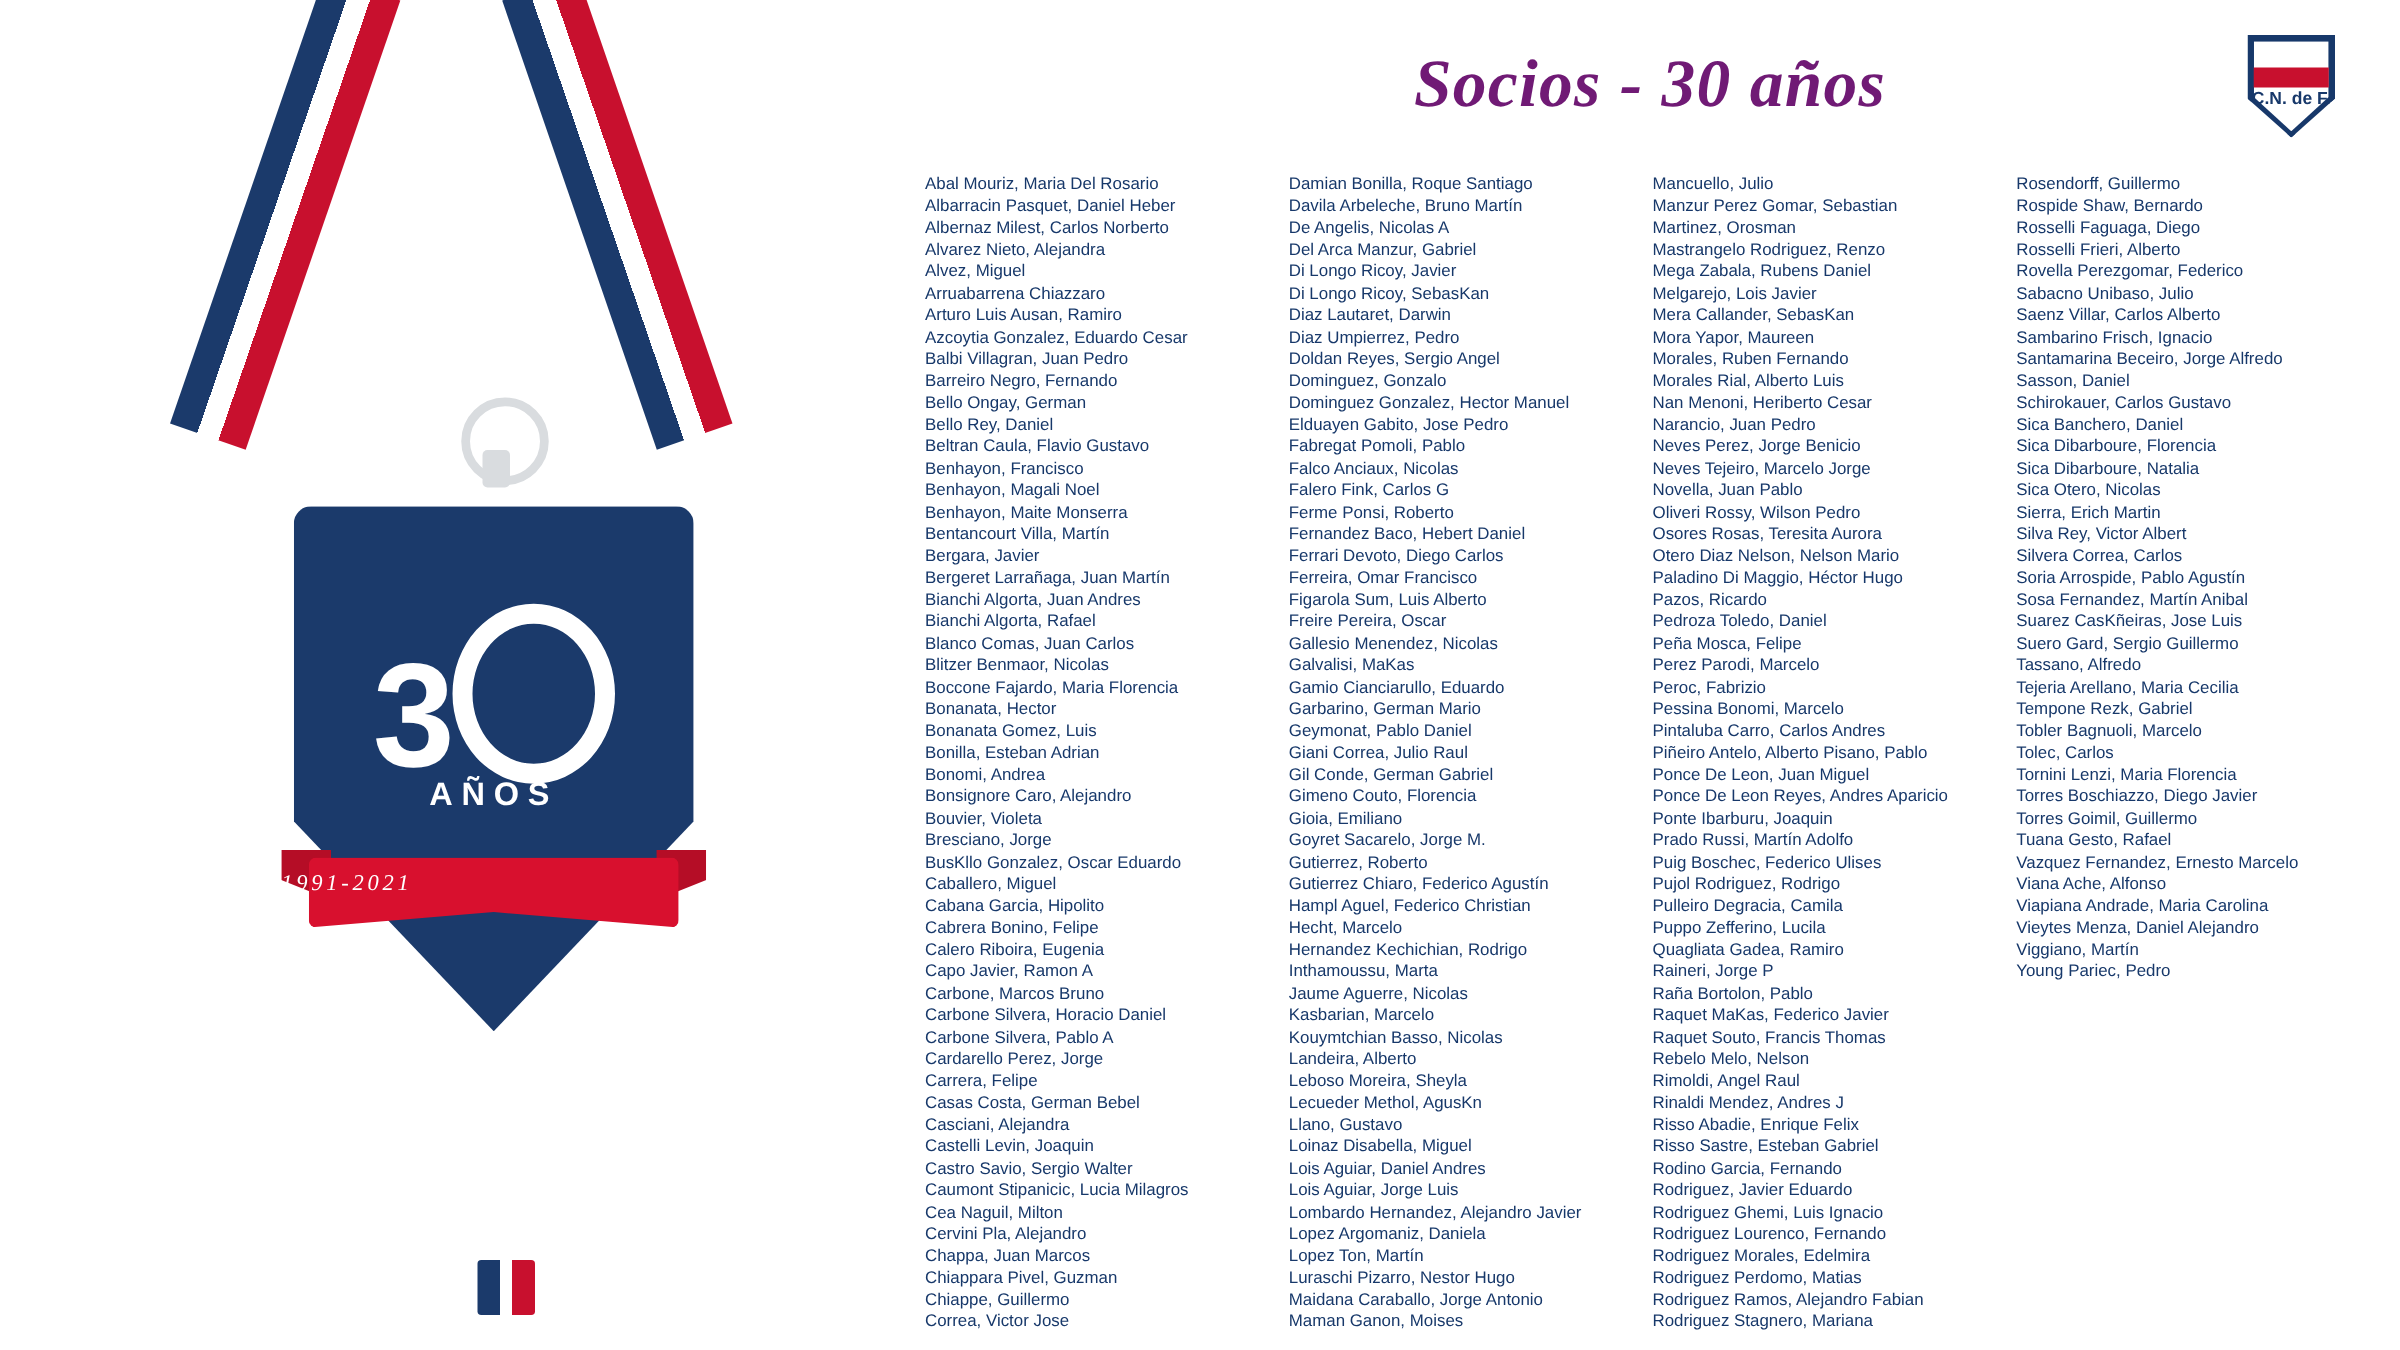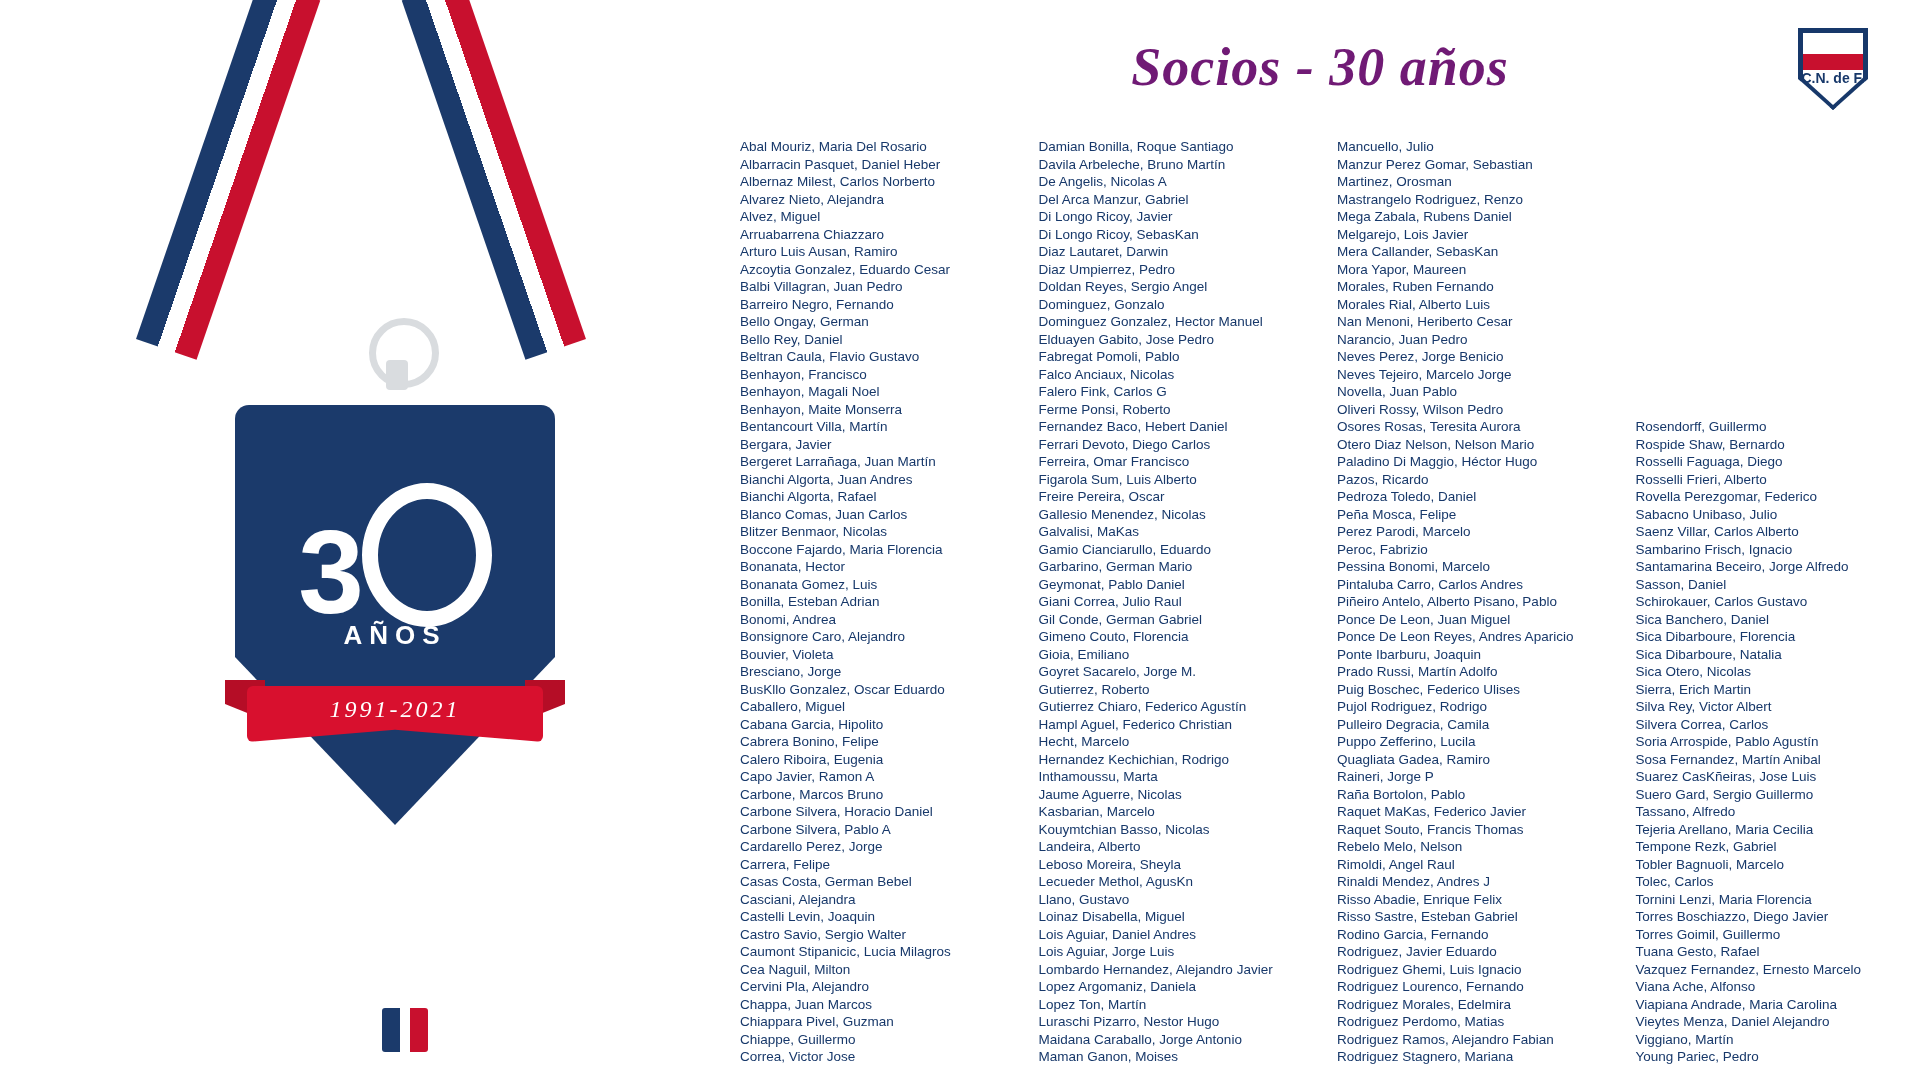--- a/index.html
+++ b/index.html
@@ -63,22 +63,22 @@
     background:#d8102e;
     border-radius:6px;
     clip-path:polygon(0% 0%,100% 0%,100% 100%,50% 78%,0% 100%);
   }
   .banner-tail-l,.banner-tail-r{
     position:absolute;top:0;width:40px;height:40px;background:#b50d26;
   }
   .banner-tail-l{left:0;clip-path:polygon(0 0,100% 0,100% 100%,0 60%);}
   .banner-tail-r{right:0;clip-path:polygon(0 0,100% 0,100% 60%,0 100%);}
   .banner-text{
-    position:absolute;left:0;right:0;top:16px;text-align:center;
-    color:#ffffff;font-size:24px;letter-spacing:3px;
+    position:absolute;left:0;right:0;top:16px;
+    color:#ffffff;font-size:18px;letter-spacing:3px;
     font-family:"Liberation Serif", serif;font-style:italic;
   }
   .bottom-flag{
     position:absolute;left:382px;top:1008px;width:46px;height:44px;
     background:linear-gradient(90deg,#1b3a6b 0 40%,#ffffff 40% 60%,#c8102e 60% 100%);
     border-radius:3px;
   }
 
   
   #doc-title{
@@ -107,21 +107,21 @@
     position:absolute;left:5px;right:5px;top:26px;height:16px;background:#c8102e;
   }
   .crest-text{
     position:absolute;left:0;right:0;top:42px;text-align:center;
     color:#17386a;font-size:14px;font-weight:bold;letter-spacing:0px;
   }
 
   
   #names{
     position:absolute;left:740px;top:138px;width:1160px;
-    display:flex;gap:34px;align-items:flex-end;
+    display:flex;gap:19px;align-items:flex-start;
   }
   .name-col{width:272px;}
   .name-item{
     color:#17386a;
     font-size:13.5px;
     line-height:17.5px;
     white-space:nowrap;
     font-family:"Liberation Sans", sans-serif;
   }
 </style>

